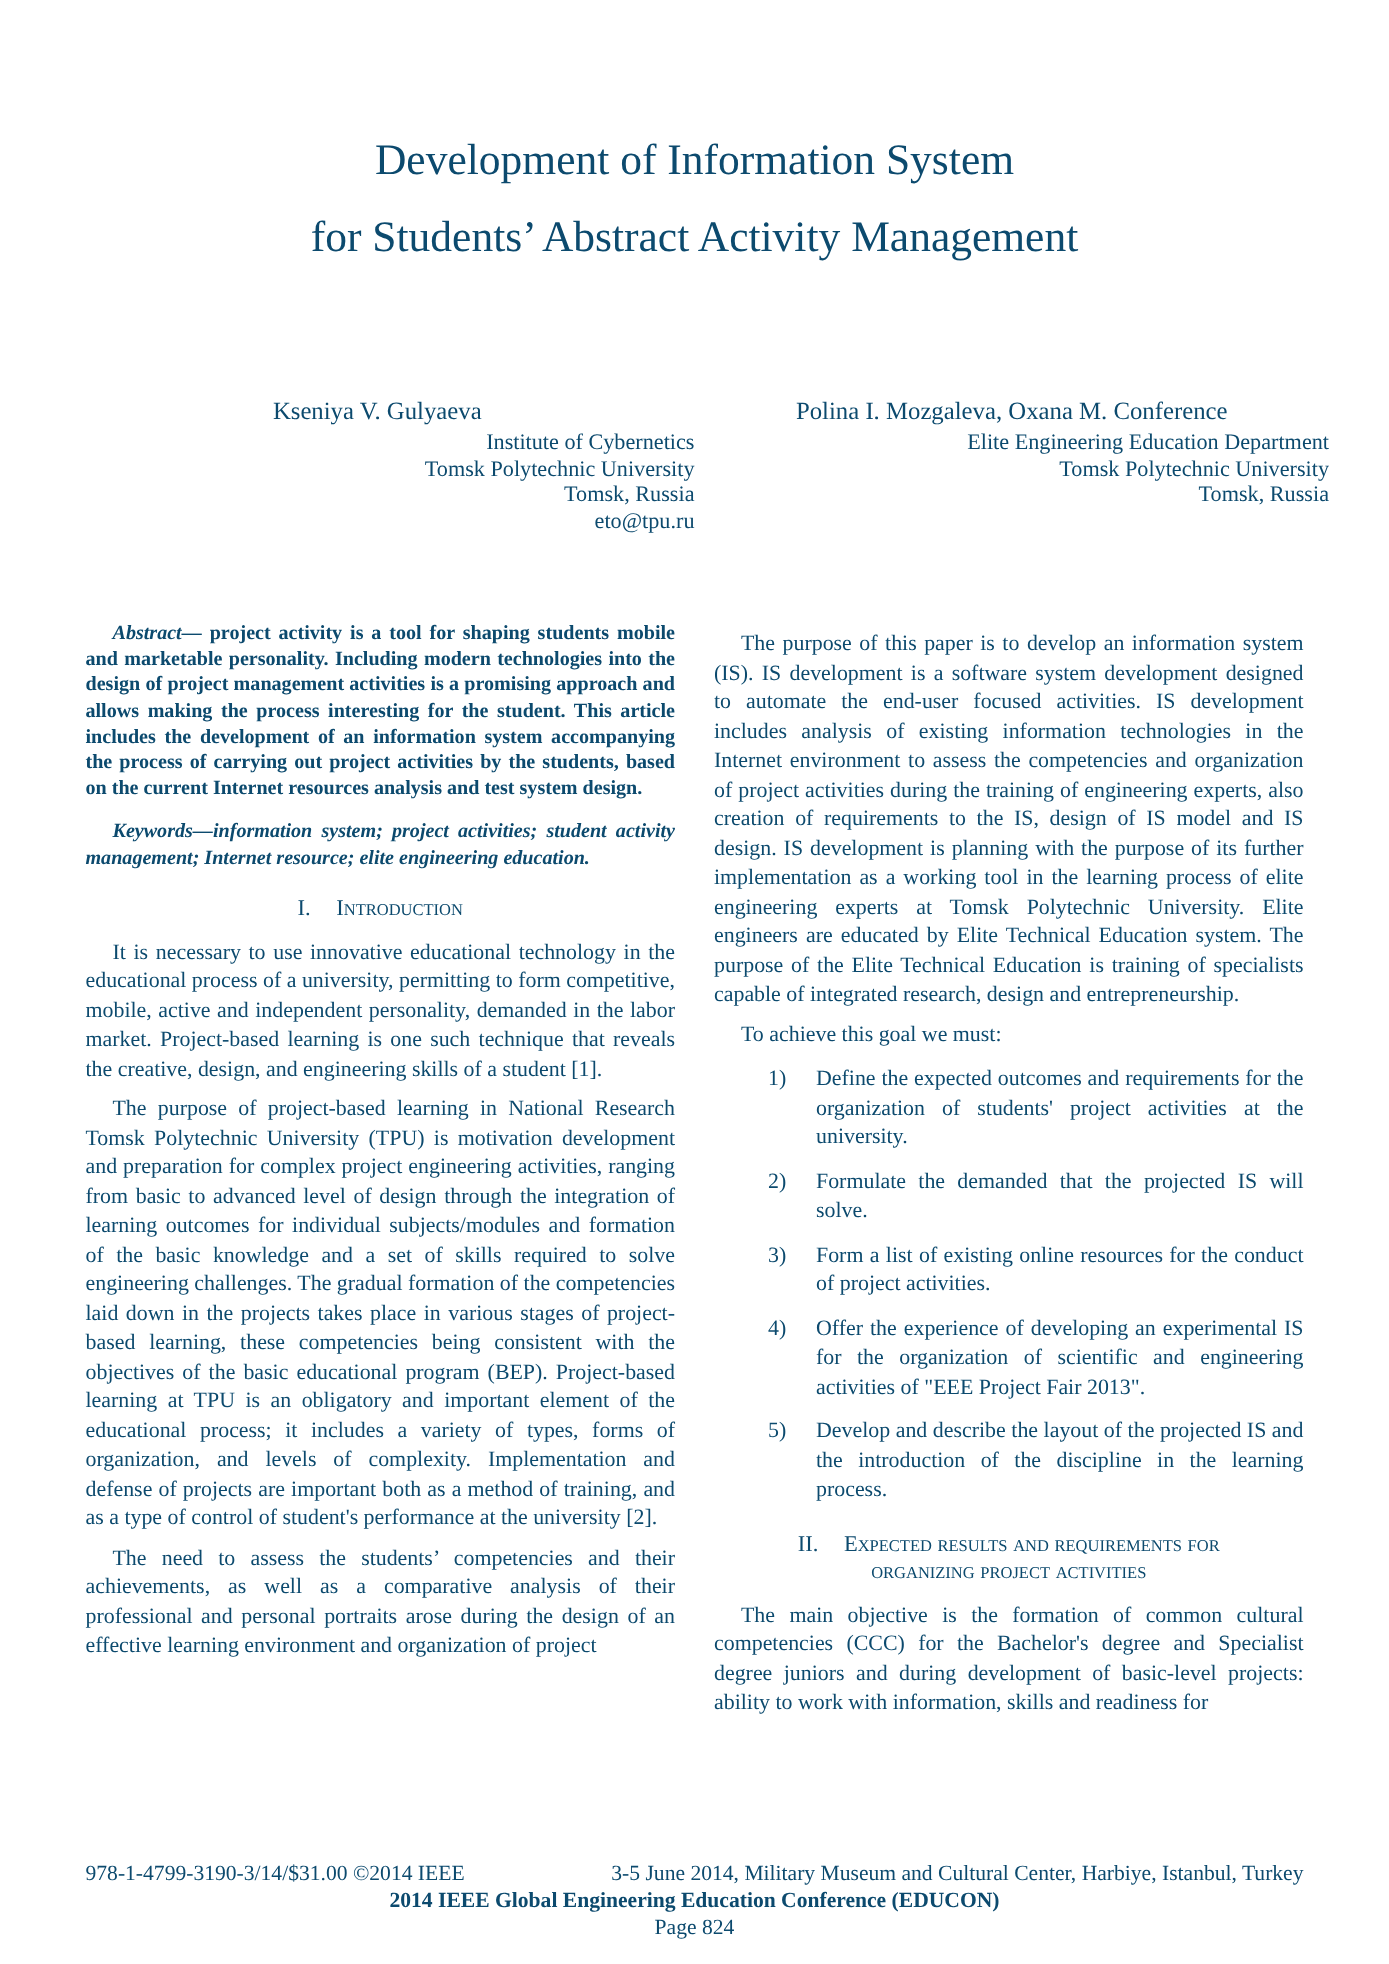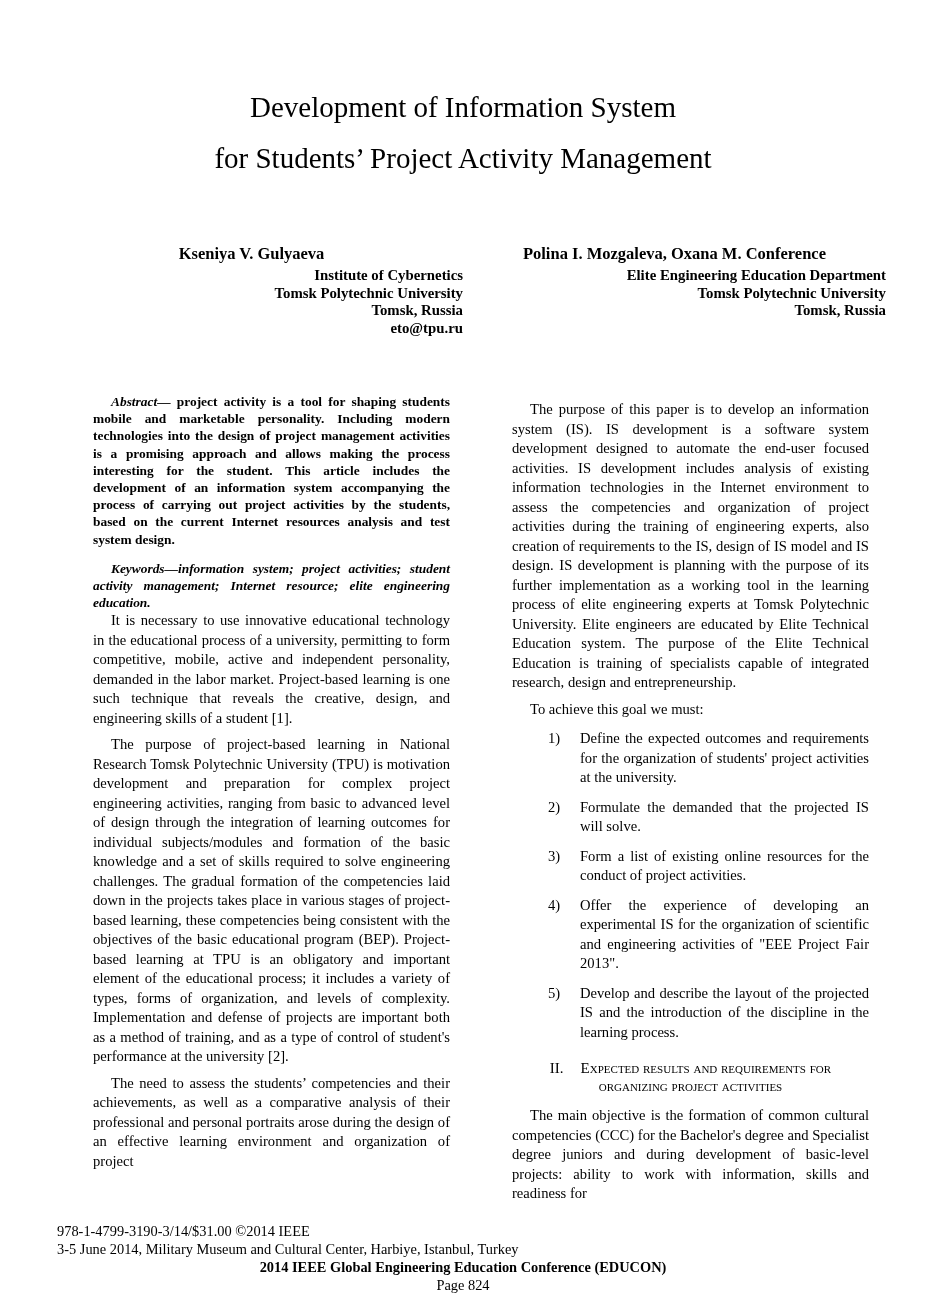--- a/index.html
+++ b/index.html
@@ -5,37 +5,36 @@
   html, body {
     margin: 0;
     padding: 0;
     background: #ffffff;
   }
   .page {
     position: relative;
     width: 926px;
     height: 1309px;
     background: #ffffff;
-    color: #000000;
+    color: #0c4a6e;
     font-family: "Liberation Serif", "DejaVu Serif", serif;
     overflow: hidden;
   }
   
   .title {
     margin: 82px 60px 0;
     text-align: center;
     font-size: 29px;
     font-weight: normal;
     line-height: 51px;
   }
   
   .authors {
     display: flex;
-    margin: 60px 40px 0;
-    font-weight: bold;
+    margin: 80px 40px 0;
   }
   .author-block {
     width: 50%;
     text-align: center;
   }
   .author-name {
     font-size: 16.5px;
     line-height: 20px;
     margin-bottom: 3px;
   }
@@ -46,21 +45,20 @@
   }
   
   .body {
     display: flex;
     margin: 56px 57px 0;
     gap: 26px;
     text-align: justify;
   }
   .col {
     width: 393px;
-    margin-left: 36px;
   }
   .abstract, .keywords {
     font-size: 13.4px;
     line-height: 17.2px;
     font-weight: bold;
     text-indent: 18px;
     margin: 0;
   }
   .keywords {
     font-style: italic;
@@ -120,38 +118,37 @@
     left: 57px;
     right: 57px;
     bottom: 15px;
     font-size: 14.4px;
     line-height: 18px;
   }
   .footer-line1 {
     display: flex;
     justify-content: space-between;
     white-space: nowrap;
-    flex-direction: column;
   }
   .footer-line2 {
     text-align: center;
     font-weight: bold;
   }
   .footer-line3 {
     text-align: center;
   }
 </style>
 </head>
 <body>
 
 <div class="page">
 
   <h1 class="title">
     <span>Development of Information System</span><br>
-    <span>for Students’ Project Activity Management</span>
+    <span>for Students’ Abstract Activity Management</span>
   </h1>
 
   <div class="authors">
     <div class="author-block">
       <div class="author-name">Kseniya V. Gulyaeva</div>
       <div class="author-line">Institute of Cybernetics</div>
       <div class="author-line">Tomsk Polytechnic University</div>
       <div class="author-line">Tomsk, Russia</div>
       <div class="author-line">eto@tpu.ru</div>
     </div>
@@ -166,20 +163,23 @@
   <div class="body">
 
     <div class="col">
       <p class="abstract">
         <span class="ab-label">Abstract—</span><span> project activity is a tool for shaping students mobile and marketable personality. Including modern technologies into the design of project management activities is a promising approach and allows making the process interesting for the student. This article includes the development of an information system accompanying the process of carrying out project activities by the students, based on the current Internet resources analysis and test system design.</span>
       </p>
       <p class="keywords">
         <span>Keywords—</span><span>information system; project activities; student activity management; Internet resource; elite engineering education.</span>
       </p>
 
+      <div class="sec-heading">
+        <span class="sec-num">I.</span><span class="smallcaps">Introduction</span>
+      </div>
 
       <p class="body-par first">It is necessary to use innovative educational technology in the educational process of a university, permitting to form competitive, mobile, active and independent personality, demanded in the labor market. Project-based learning is one such technique that reveals the creative, design, and engineering skills of a student [1].</p>
       <p class="body-par">The purpose of project-based learning in National Research Tomsk Polytechnic University (TPU) is motivation development and preparation for complex project engineering activities, ranging from basic to advanced level of design through the integration of learning outcomes for individual subjects/modules and formation of the basic knowledge and a set of skills required to solve engineering challenges. The gradual formation of the competencies laid down in the projects takes place in various stages of project-based learning, these competencies being consistent with the objectives of the basic educational program (BEP). Project-based learning at TPU is an obligatory and important element of the educational process; it includes a variety of types, forms of organization, and levels of complexity. Implementation and defense of projects are important both as a method of training, and as a type of control of student's performance at the university [2].</p>
       <p class="body-par">The need to assess the students’ competencies and their achievements, as well as a comparative analysis of their professional and personal portraits arose during the design of an effective learning environment and organization of project</p>
     </div>
 
     <div class="col">
       <p class="body-par">The purpose of this paper is to develop an information system (IS). IS development is a software system development designed to automate the end-user focused activities. IS development includes analysis of existing information technologies in the Internet environment to assess the competencies and organization of project activities during the training of engineering experts, also creation of requirements to the IS, design of IS model and IS design. IS development is planning with the purpose of its further implementation as a working tool in the learning process of elite engineering experts at Tomsk Polytechnic University. Elite engineers are educated by Elite Technical Education system. The purpose of the Elite Technical Education is training of specialists capable of integrated research, design and entrepreneurship.</p>
       <p class="body-par">To achieve this goal we must:</p>
 

